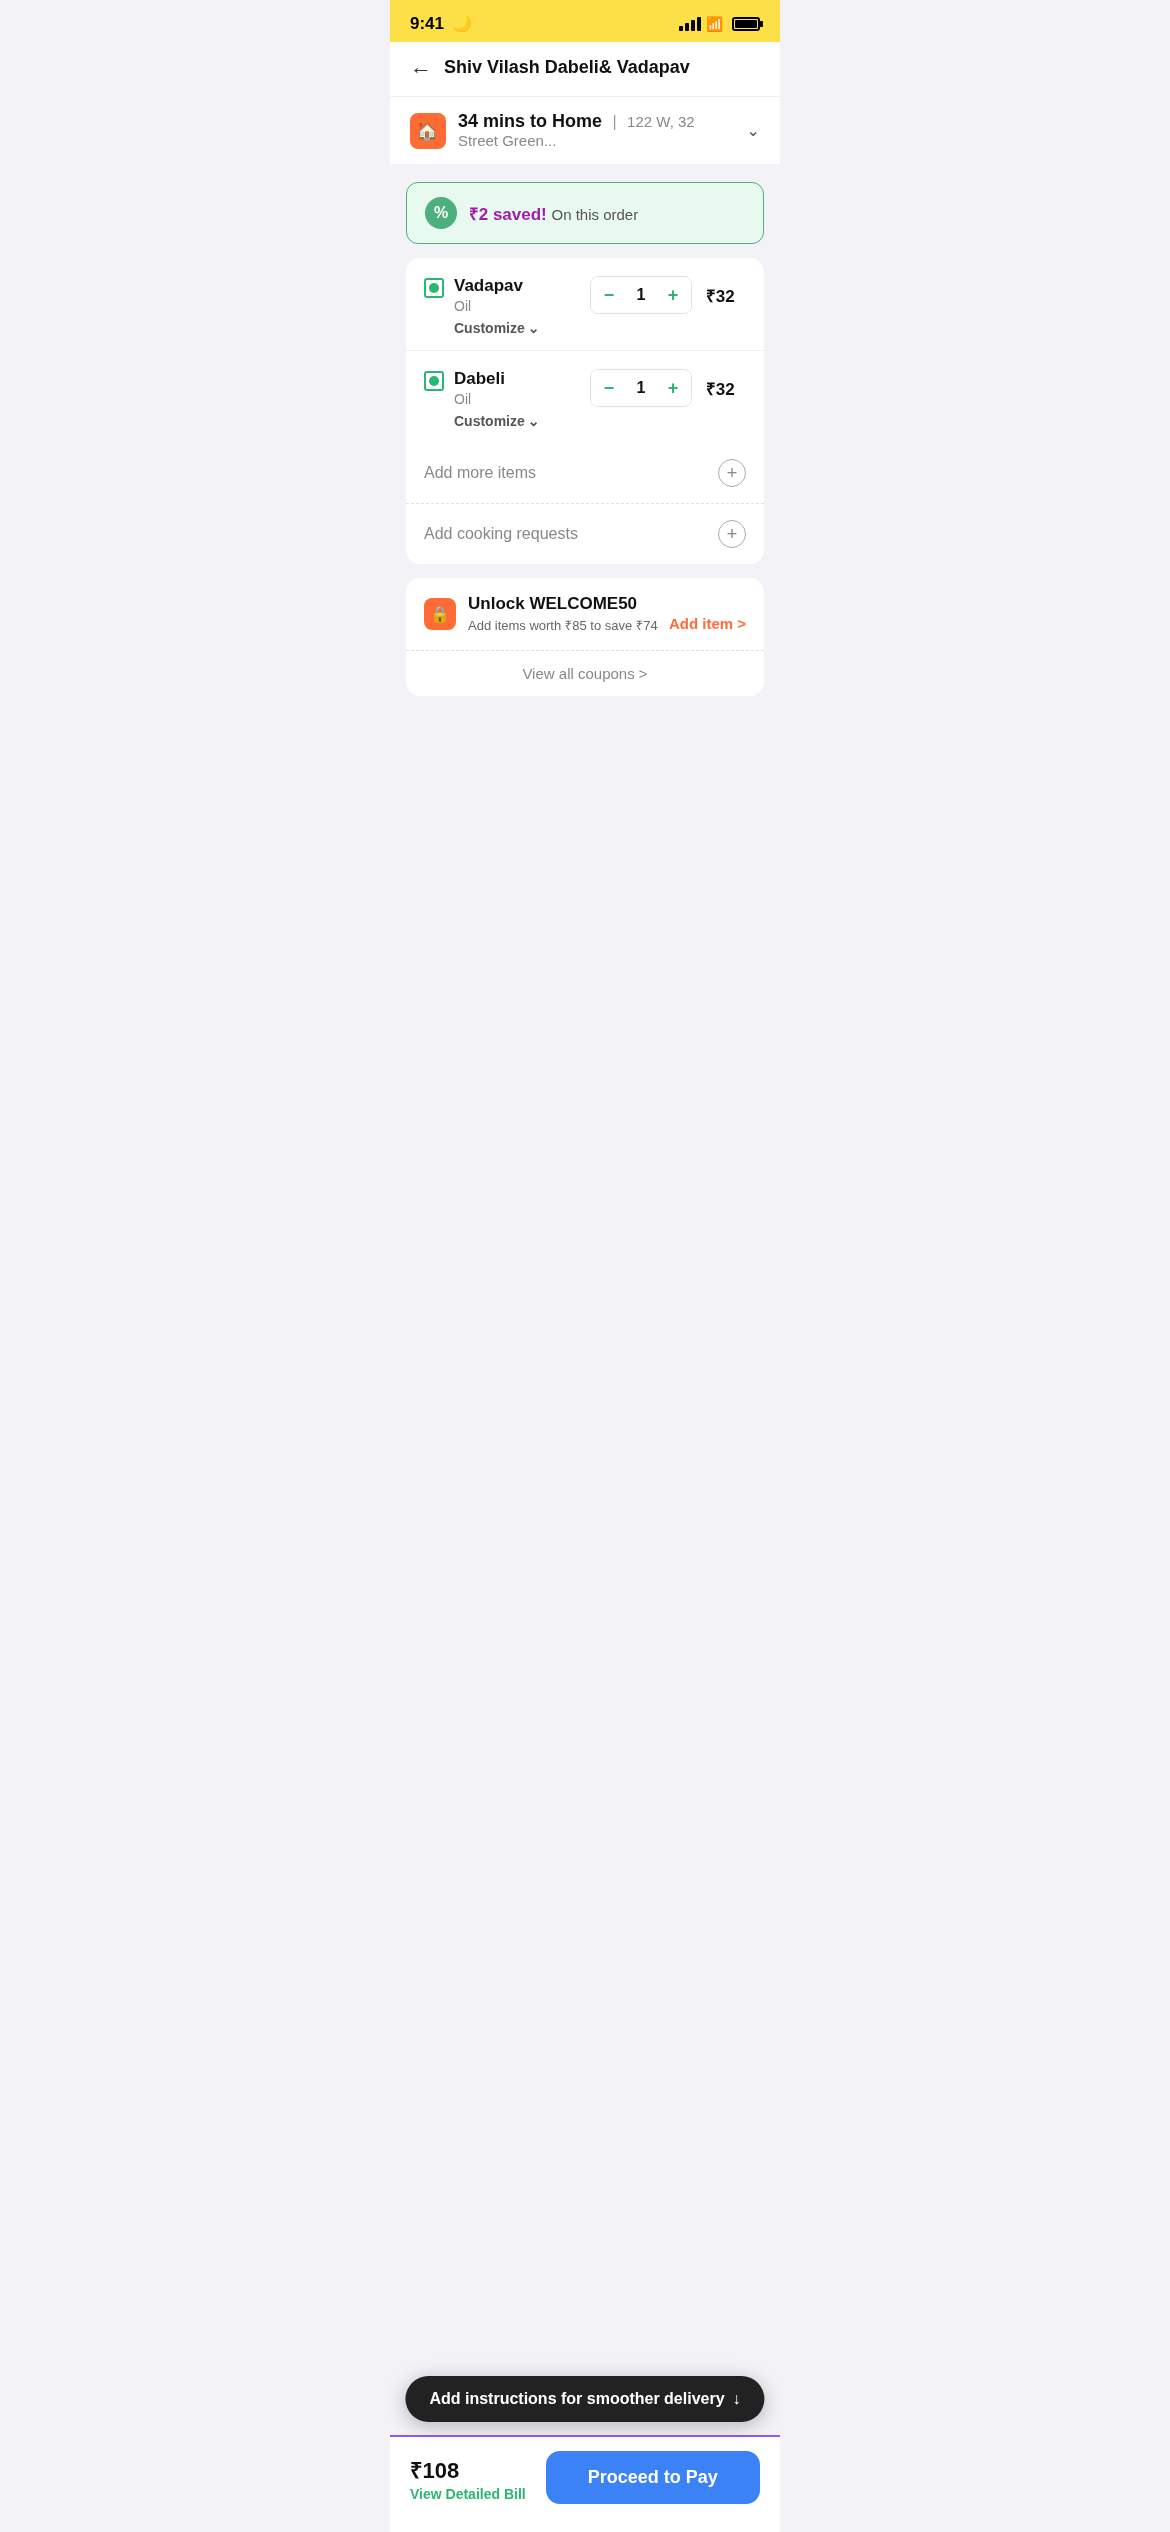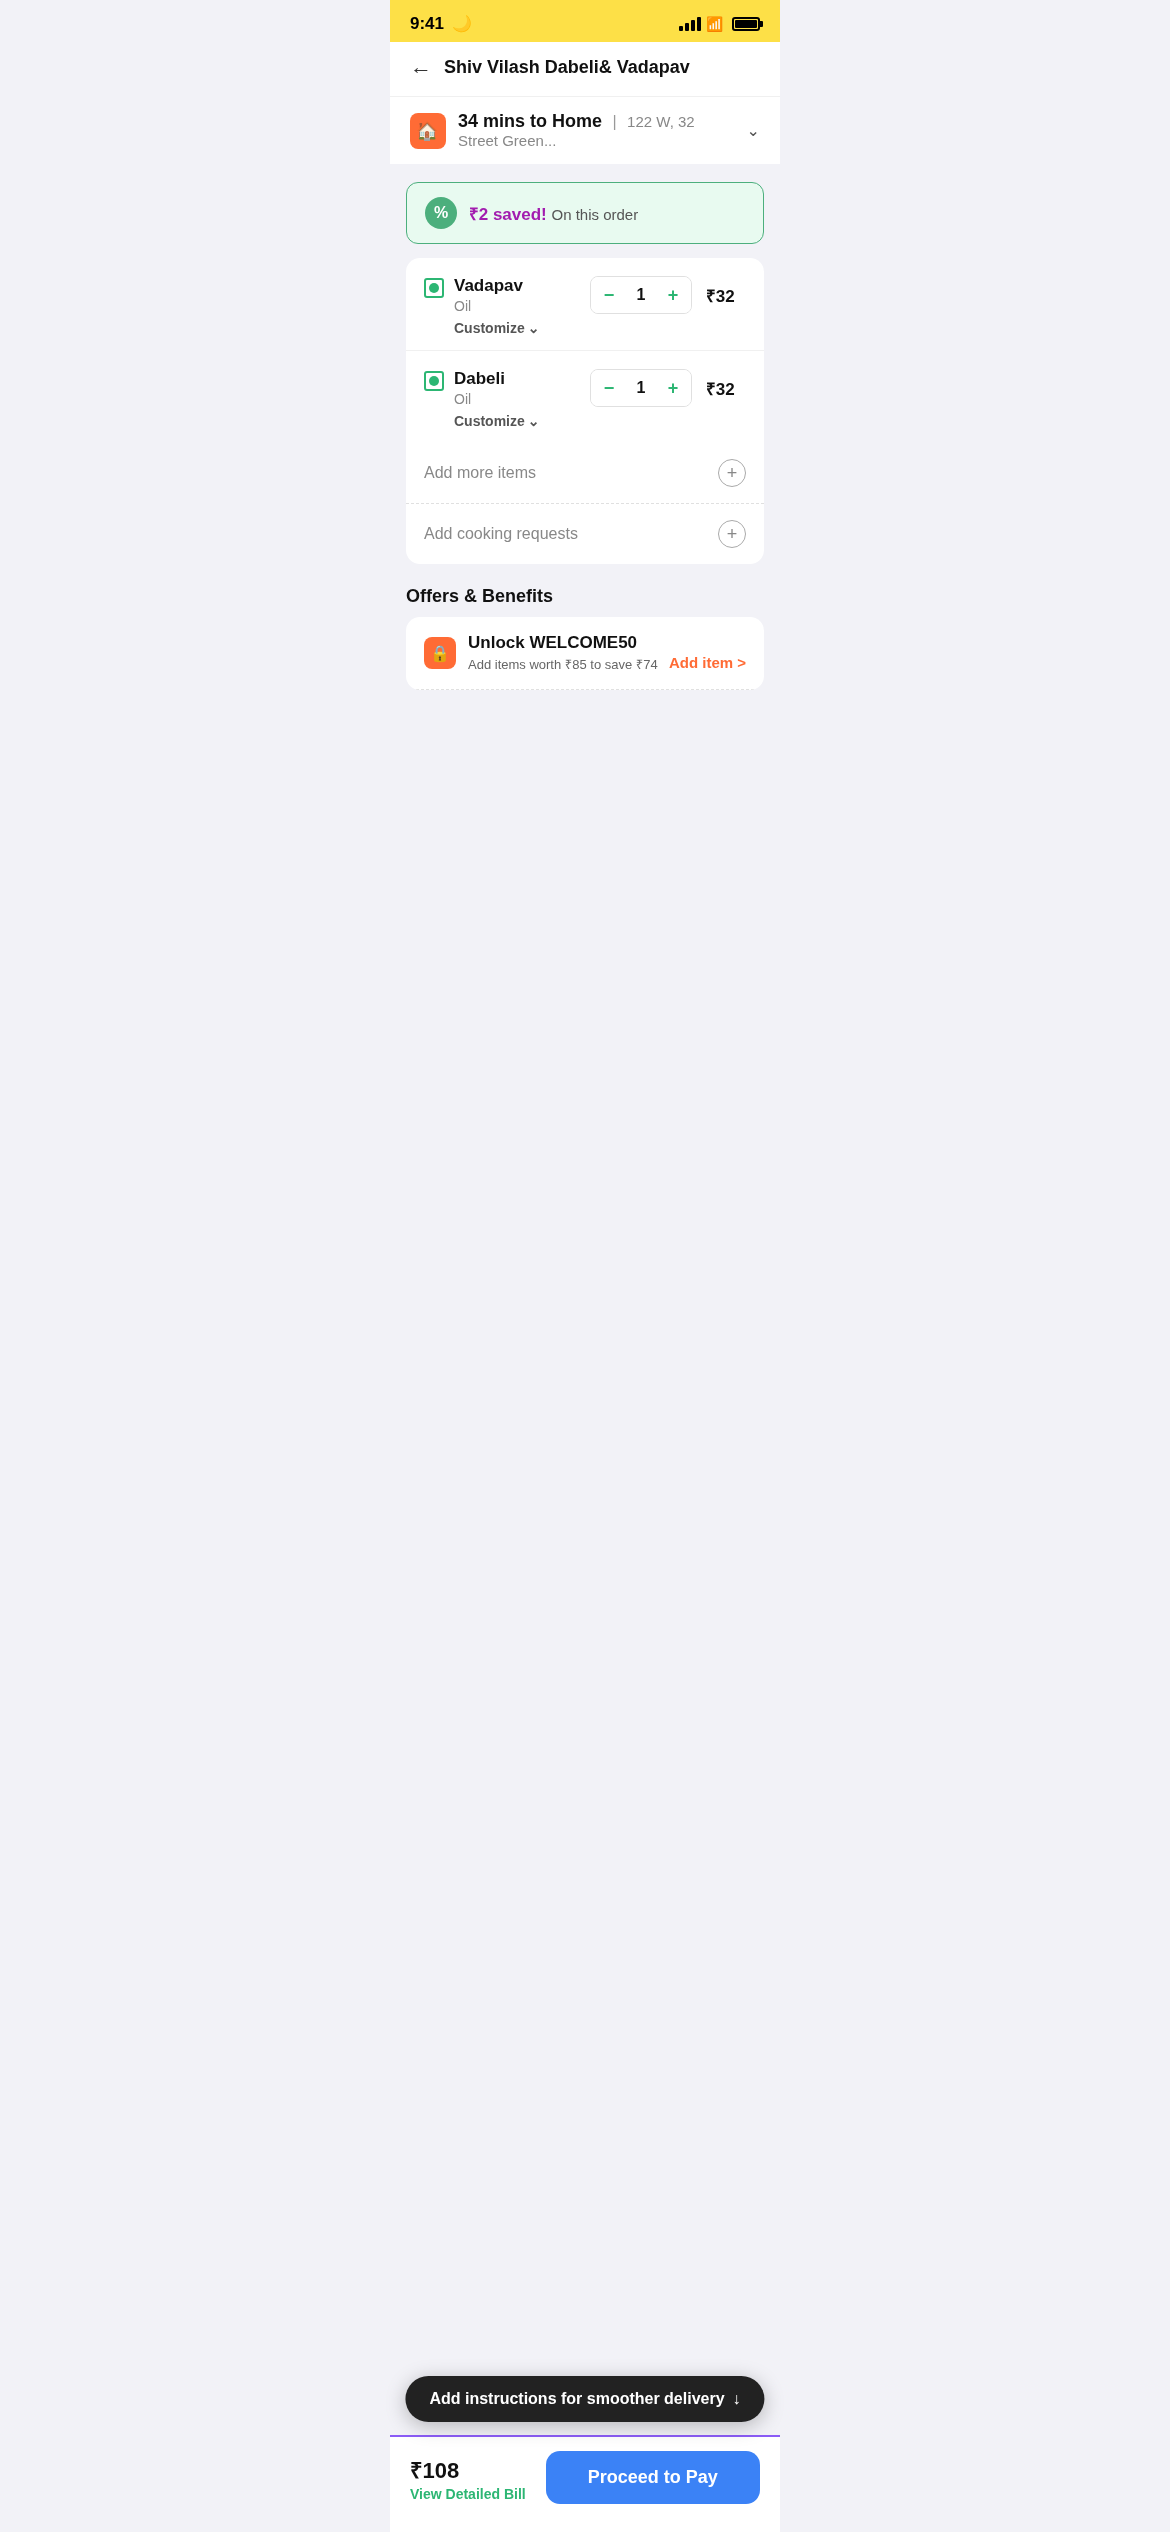--- a/index.html
+++ b/index.html
@@ -448,34 +448,34 @@
   </div>
 
   <div class="cart-action" style="border-bottom:none;">
     <span class="cart-action-text">Add cooking requests</span>
     <div class="plus-circle">+</div>
   </div>
 
 </div>
 
 <div>
-  <div class="section-title">Offers &amp; Benefits</div>
 
   <div class="offer-card">
     <div class="offer-item">
       <div class="offer-left">
         <div class="lock-icon">🔒</div>
         <div>
           <div class="offer-title">Unlock WELCOME50</div>
           <div class="offer-desc">Add items worth ₹85 to save ₹74</div>
         </div>
       </div>
       <div class="add-item-btn">Add item &gt;</div>
     </div>
 
+    <div class="view-coupons">View all coupons &gt;</div>
   </div>
 </div>
 
 <div class="spacer"></div>
 
 <div class="toast-banner">
   <span>Add instructions for smoother delivery</span>
   <span>↓</span>
 </div>
 

